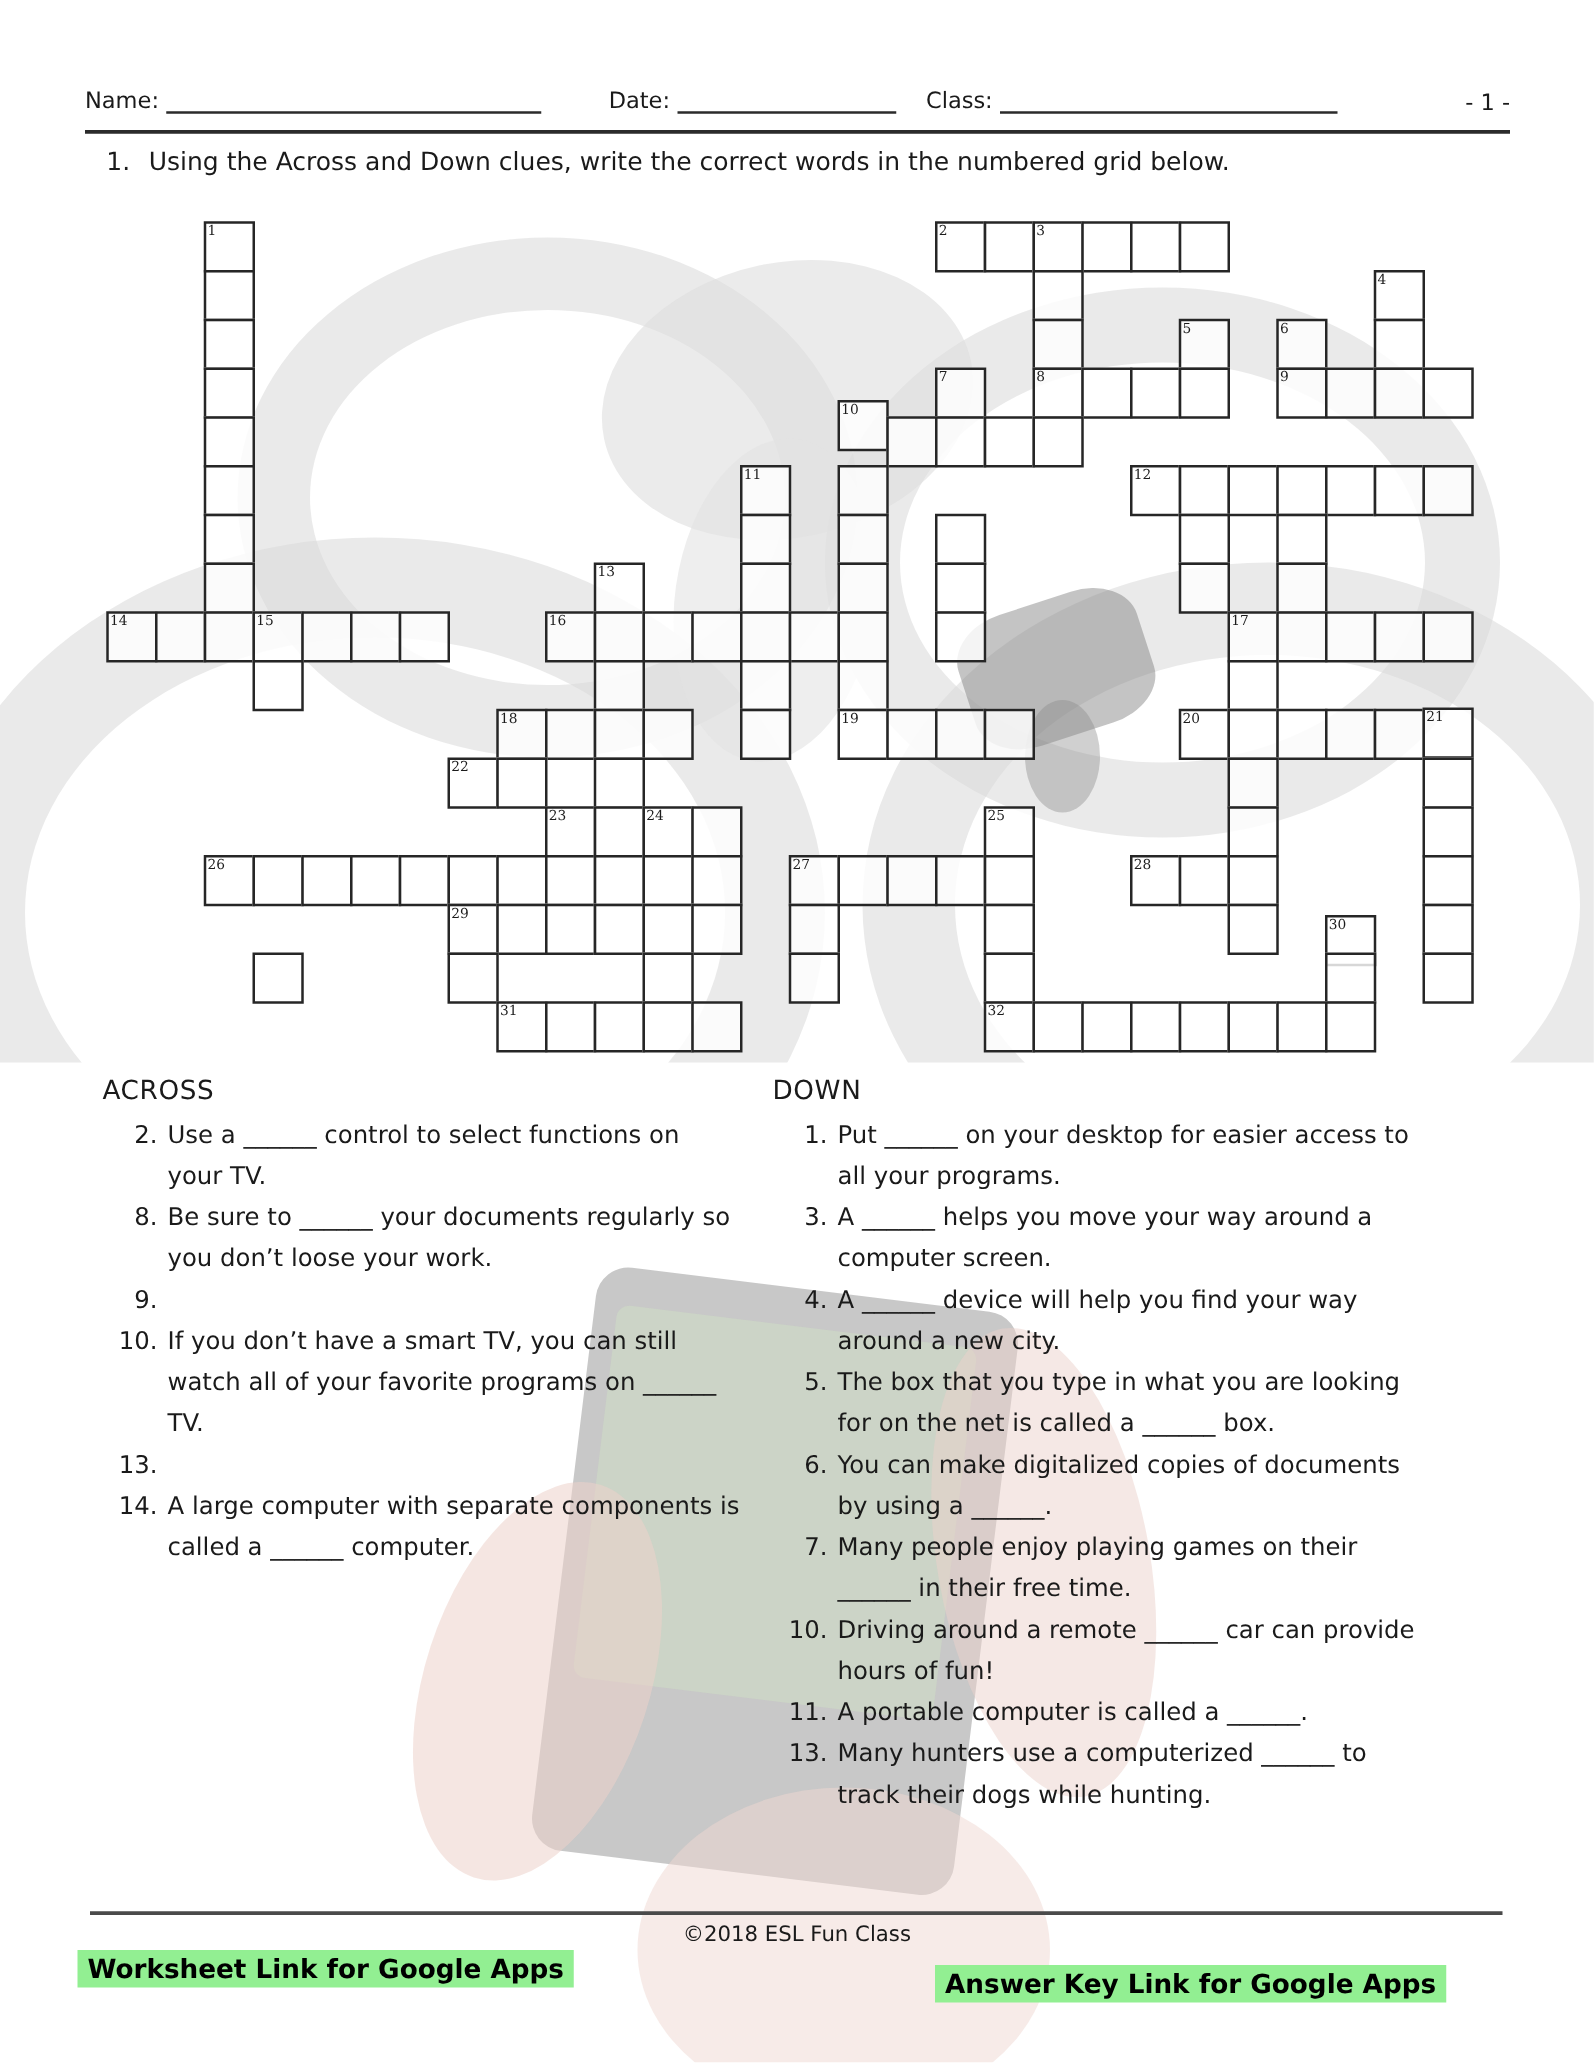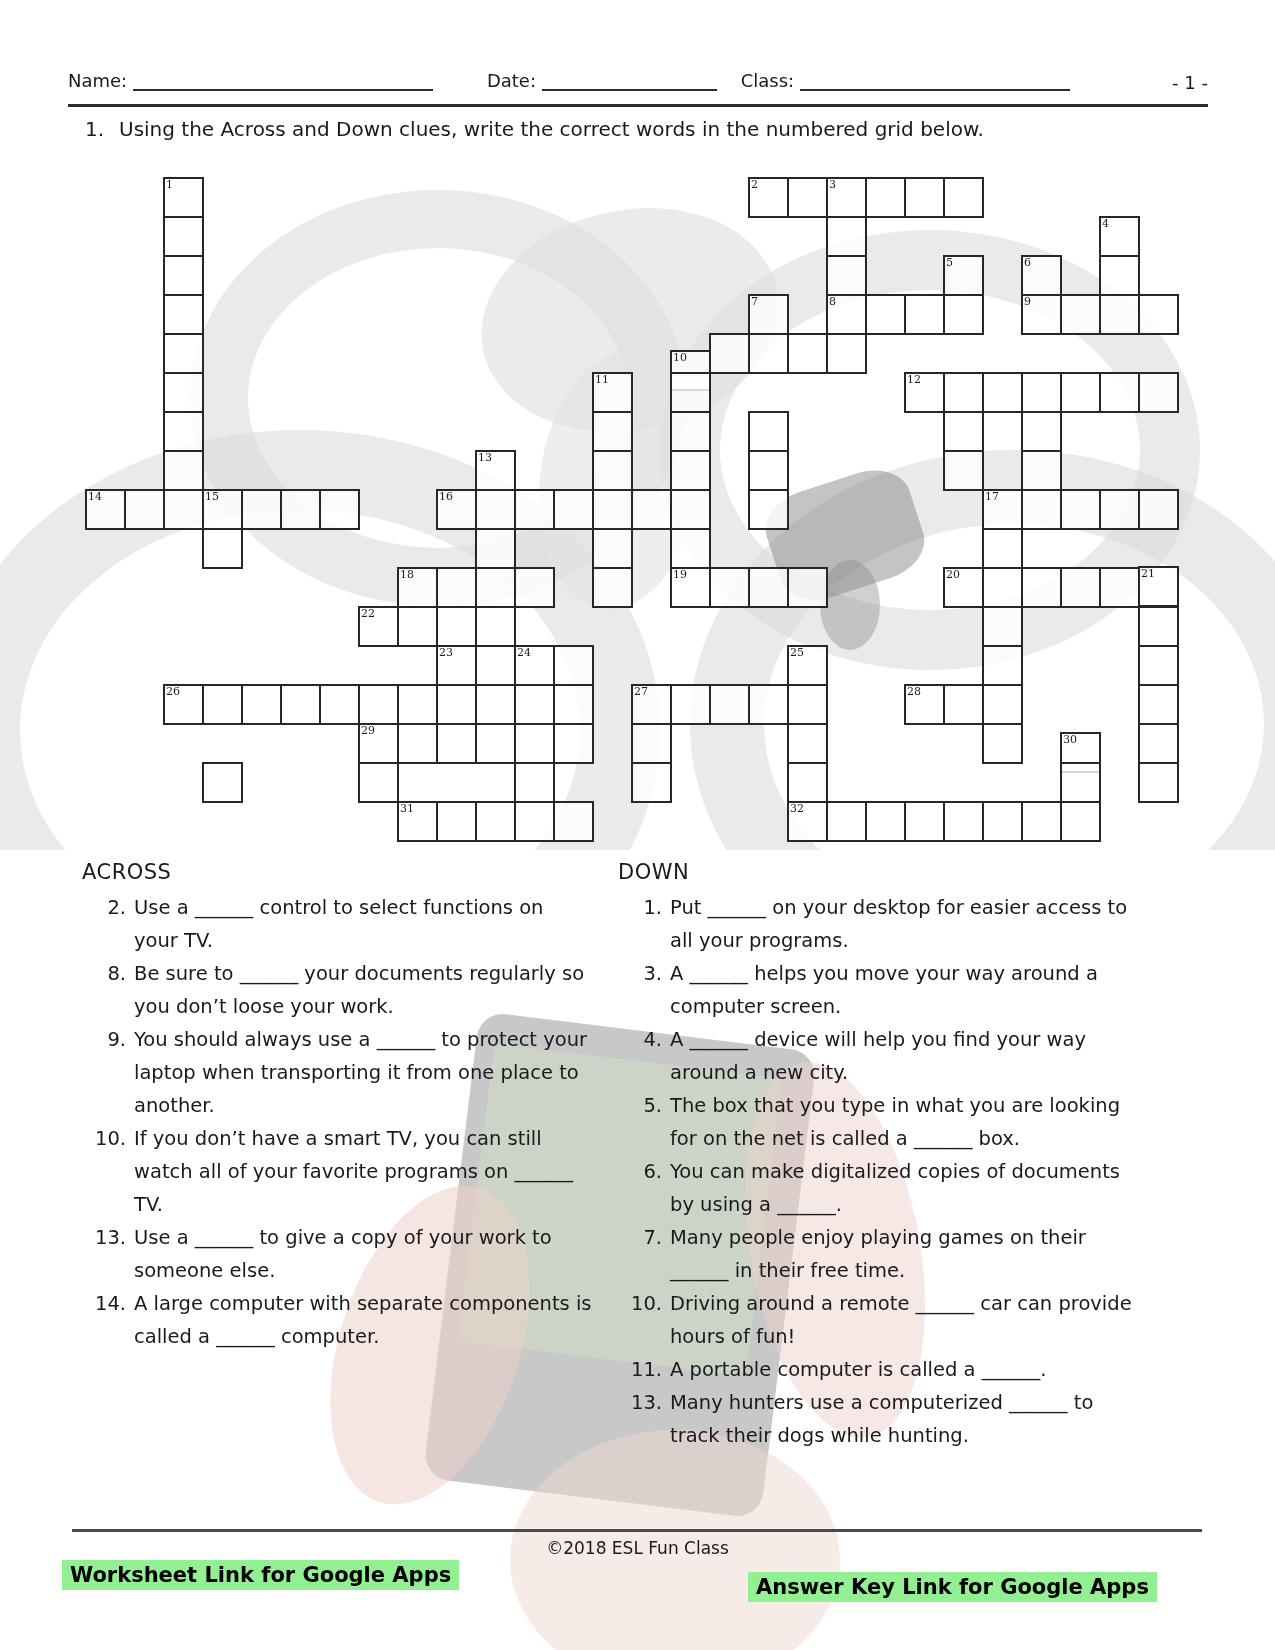--- a/index.html
+++ b/index.html
@@ -121,21 +121,21 @@
     <div class="cell" style="left: 865px; top: 294px;"></div>
     <div class="cell" style="left: 904px; top: 294px;"></div>
     <div class="cell" style="left: 943px; top: 294px;"></div>
     <div class="cell" style="left: 1021px; top: 294px;">
       <span class="num">9</span>
     </div>
     <div class="cell" style="left: 1060px; top: 294px;"></div>
     <div class="cell" style="left: 1099px; top: 294px;"></div>
     <div class="cell" style="left: 1138px; top: 294px;"></div>
     <div class="cell" style="left: 163px; top: 333px;"></div>
-    <div class="cell" style="left: 670px; top: 350px;">
+    <div class="cell" style="left: 670px; top: 320px;">
       <span class="num">10</span>
     </div>
     <div class="cell" style="left: 709px; top: 333px;"></div>
     <div class="cell" style="left: 748px; top: 333px;"></div>
     <div class="cell" style="left: 787px; top: 333px;"></div>
     <div class="cell" style="left: 826px; top: 333px;"></div>
     <div class="cell" style="left: 163px; top: 372px;"></div>
     <div class="cell" style="left: 592px; top: 372px;">
       <span class="num">11</span>
     </div>
@@ -313,29 +313,27 @@
       <div class="clue">
         <span class="clue-num">2.</span>
         <span class="clue-text">Use a ______ control to select functions on your TV.</span>
       </div>
       <div class="clue">
         <span class="clue-num">8.</span>
         <span class="clue-text">Be sure to ______ your documents regularly so you don’t loose your work.</span>
       </div>
       <div class="clue">
         <span class="clue-num">9.</span>
-        <span class="clue-text">You should always use a ______ to protect your laptop when transporting it from one place to another.</span>
       </div>
       <div class="clue">
         <span class="clue-num">10.</span>
         <span class="clue-text">If you don’t have a smart TV, you can still watch all of your favorite programs on ______ TV.</span>
       </div>
       <div class="clue">
         <span class="clue-num">13.</span>
-        <span class="clue-text">Use a ______ to give a copy of your work to someone else.</span>
       </div>
       <div class="clue">
         <span class="clue-num">14.</span>
         <span class="clue-text">A large computer with separate components is called a ______ computer.</span>
       </div>
     </div>
 </div>
 <div class="clues" id="down">
   <h2>DOWN</h2>
   <div class="clue-list">

